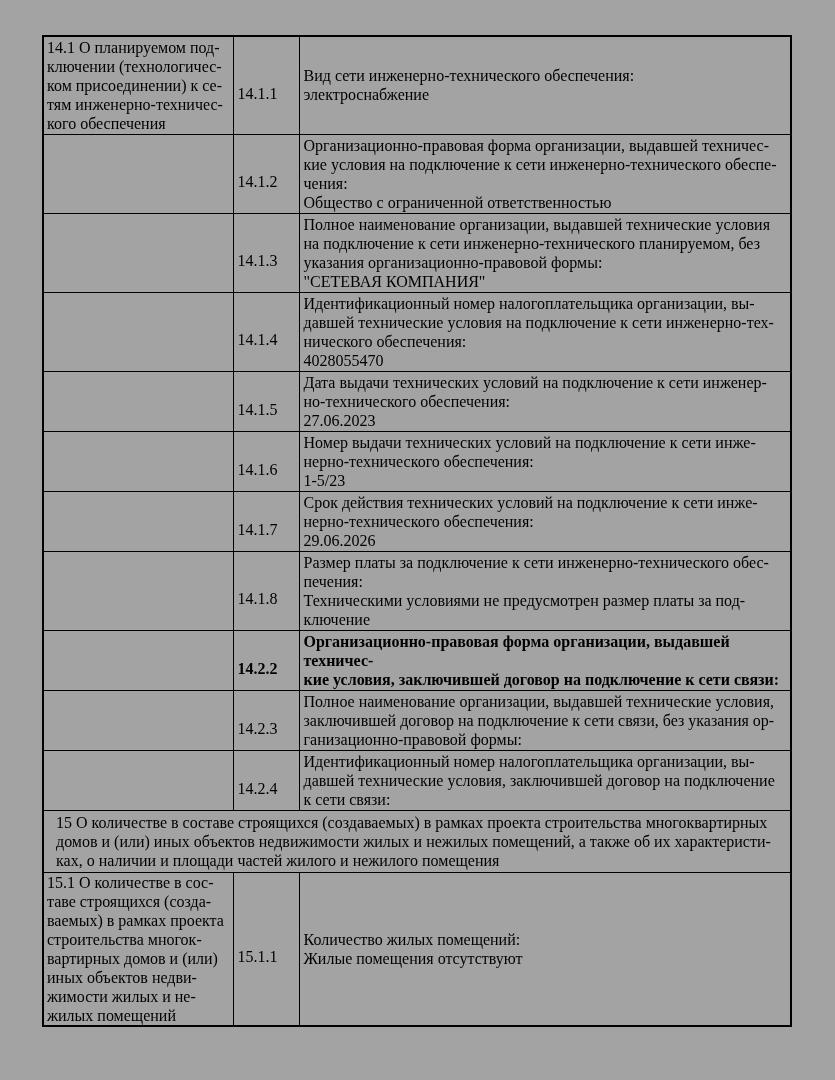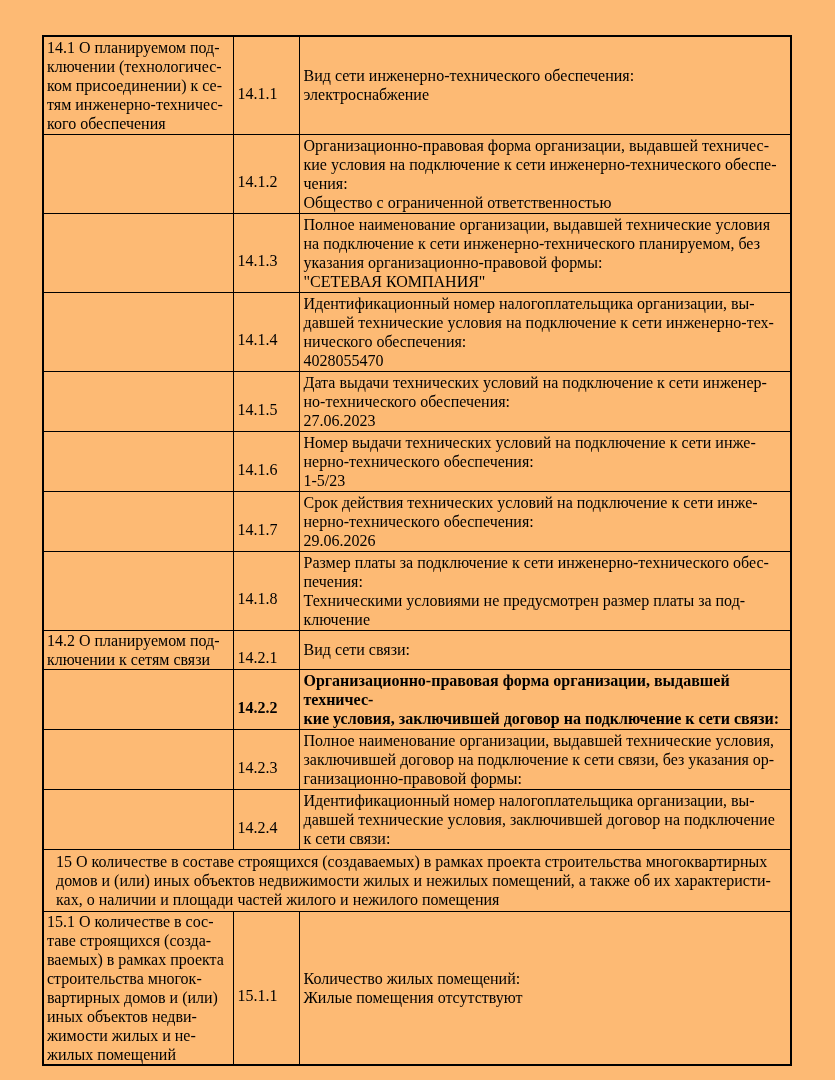--- a/index.html
+++ b/index.html
@@ -9,21 +9,21 @@
     color: #000000;
     font-family: "Liberation Serif", serif;
     font-size: 16px;
     line-height: 19px;
   }
   .page {
     width: 835px;
     height: 1080px;
     box-sizing: border-box;
     padding: 35px 0 0 42px;
-    background: #fdba74;
+    background: #a3a3a3;
   }
   table.decl {
     border-collapse: collapse;
     table-layout: fixed;
     width: 748px;
     border: 2px solid #000000;
   }
   td {
     border: 1px solid #000000;
     vertical-align: middle;
@@ -152,33 +152,20 @@
         <div class="code">14.1.8</div>
       </td>
       <td class="c3">
         <div class="label">Размер платы за подключение к сети инженерно-технического обес-
 печения:</div>
         <div class="value">Техническими условиями не предусмотрен размер платы за под-
 ключение</div>
       </td>
     </tr>
 
-    <tr class="h38">
-      <td class="c1">
-        <div class="hdr">14.2 О планируемом под-
-ключении к сетям связи</div>
-      </td>
-      <td class="c2">
-        <div class="code">14.2.1</div>
-      </td>
-      <td class="c3">
-        <div class="label">Вид сети связи:</div>
-        <div class="value"></div>
-      </td>
-    </tr>
     <tr class="h45">
       <td class="c1"></td>
       <td class="c2">
         <div class="code">14.2.2</div>
       </td>
       <td class="c3">
         <div class="label">Организационно-правовая форма организации, выдавшей техничес-
 кие условия, заключившей договор на подключение к сети связи:</div>
         <div class="value"></div>
       </td>

